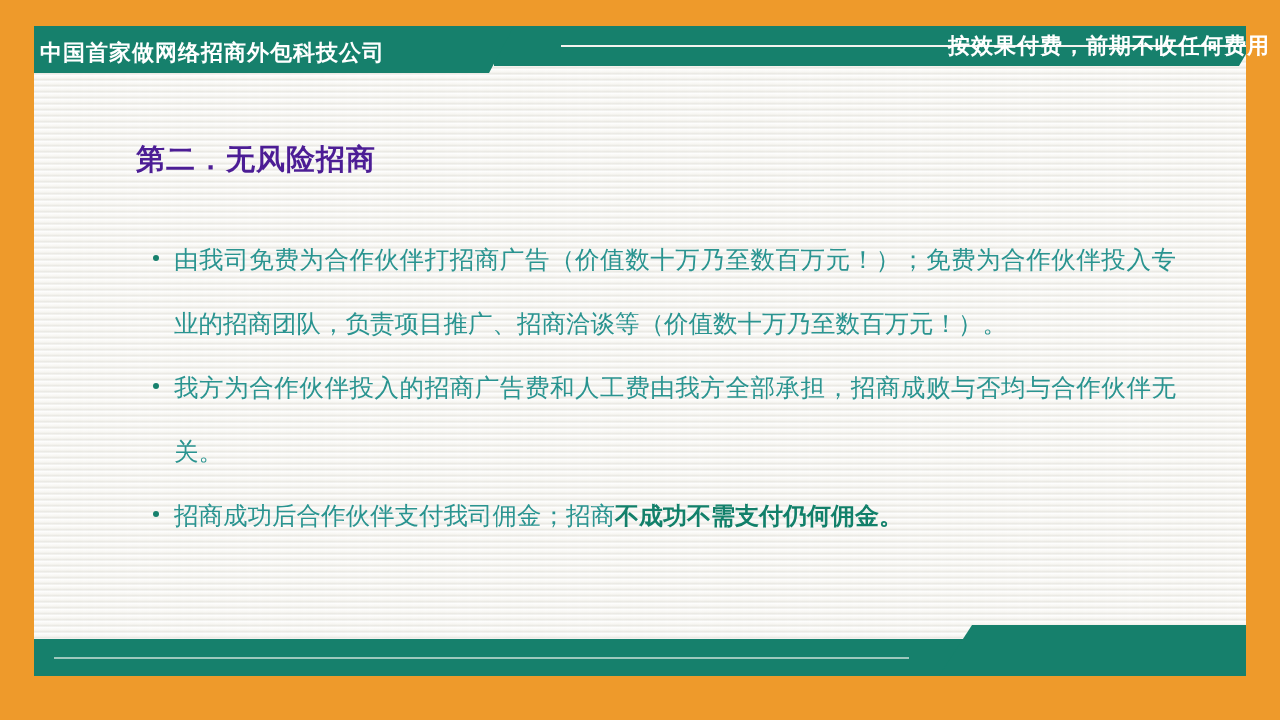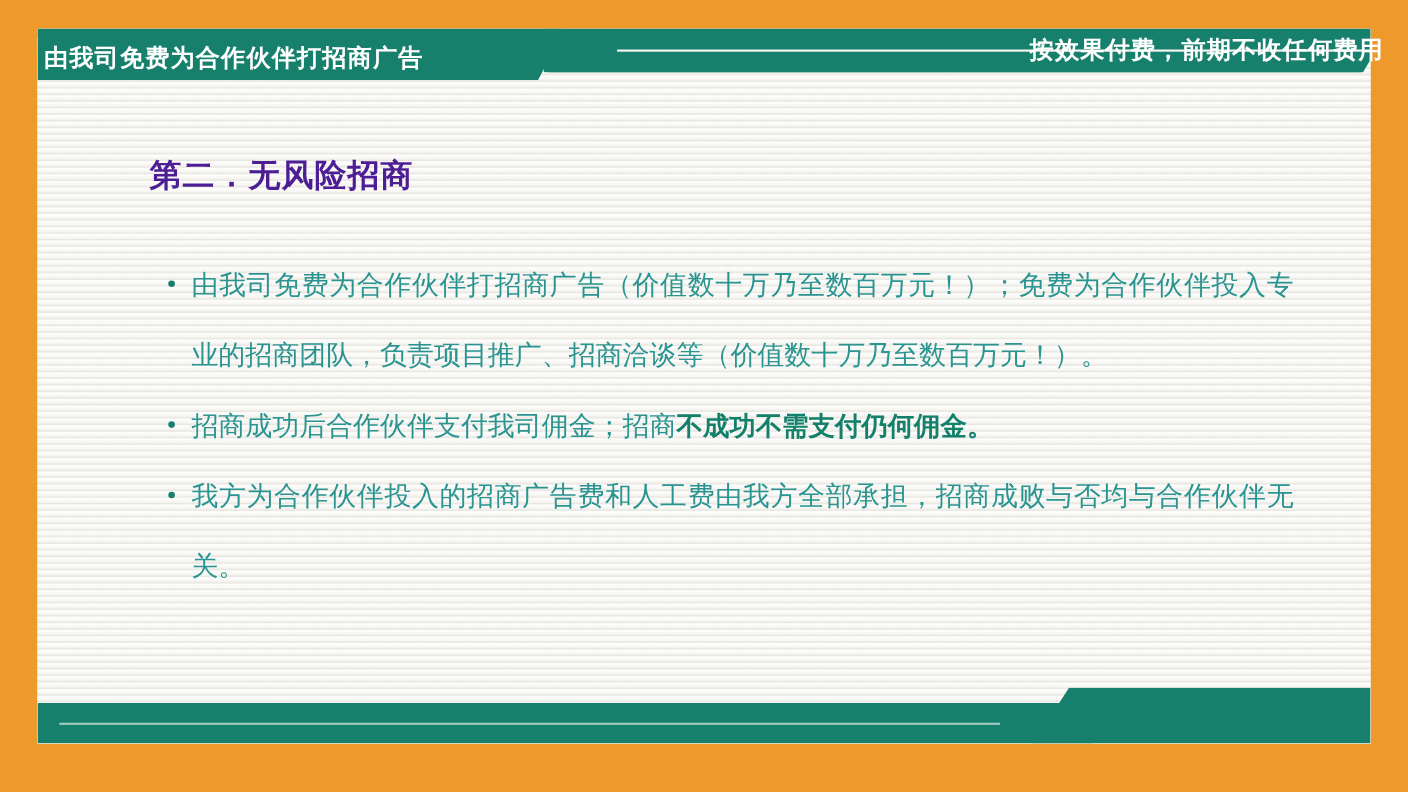--- a/index.html
+++ b/index.html
@@ -135,59 +135,59 @@
     clip-path: polygon(33px 0, 307px 0, 307px 51px, 0 51px);
   }
   #footer-rule {
     position:absolute;
     left:20px; top:32px;
     width:855px; height:2px;
     background:#9ec8bd;
   }
   #footer-text {
     position:absolute;
-    right:22px; top:31px;
+    right:10px; top:31px;
     font-size:22px;
     font-weight:bold;
     color:#ffffff;
     letter-spacing:1px;
     white-space:nowrap;
     z-index:8;
   }
 </style>
 </head>
 <body>
 
 <div id="paper"></div>
 
 <div id="header-band">
   <div id="header-shape-lower"></div>
   <div id="header-right"></div>
   <div id="header-block"></div>
   <div id="header-rule"></div>
 </div>
-<div id="header-title">由我司免费为合作伙伴打招商广告</div>
+<div id="header-title">中国首家做网络招商外包科技公司</div>
 
 <div id="slide-title">第二．无风险招商</div>
 
 <div id="bullets">
 
   <div class="bullet">
     <span class="dot"></span>
     <span>由我司免费为合作伙伴打招商广告（价值数十万乃至数百万元！）；免费为合作伙伴投入专业的招商团队，负责项目推广、招商洽谈等（价值数十万乃至数百万元！）。</span>
   </div>
 
   <div class="bullet">
     <span class="dot"></span>
-    <span>招商成功后合作伙伴支付我司佣金；招商</span><b>不成功不需支付仍何佣金。</b>
+    <span>我方为合作伙伴投入的招商广告费和人工费由我方全部承担，招商成败与否均与合作伙伴无关。</span>
   </div>
 
   <div class="bullet">
     <span class="dot"></span>
-    <span>我方为合作伙伴投入的招商广告费和人工费由我方全部承担，招商成败与否均与合作伙伴无关。</span>
+    <span>招商成功后合作伙伴支付我司佣金；招商</span><b>不成功不需支付仍何佣金。</b>
   </div>
 
 </div>
 
 <div id="footer-band">
   <div id="footer-left"></div>
   <div id="footer-right"></div>
   <div id="footer-rule"></div>
 </div>
 <div id="footer-text">按效果付费，前期不收任何费用</div>

